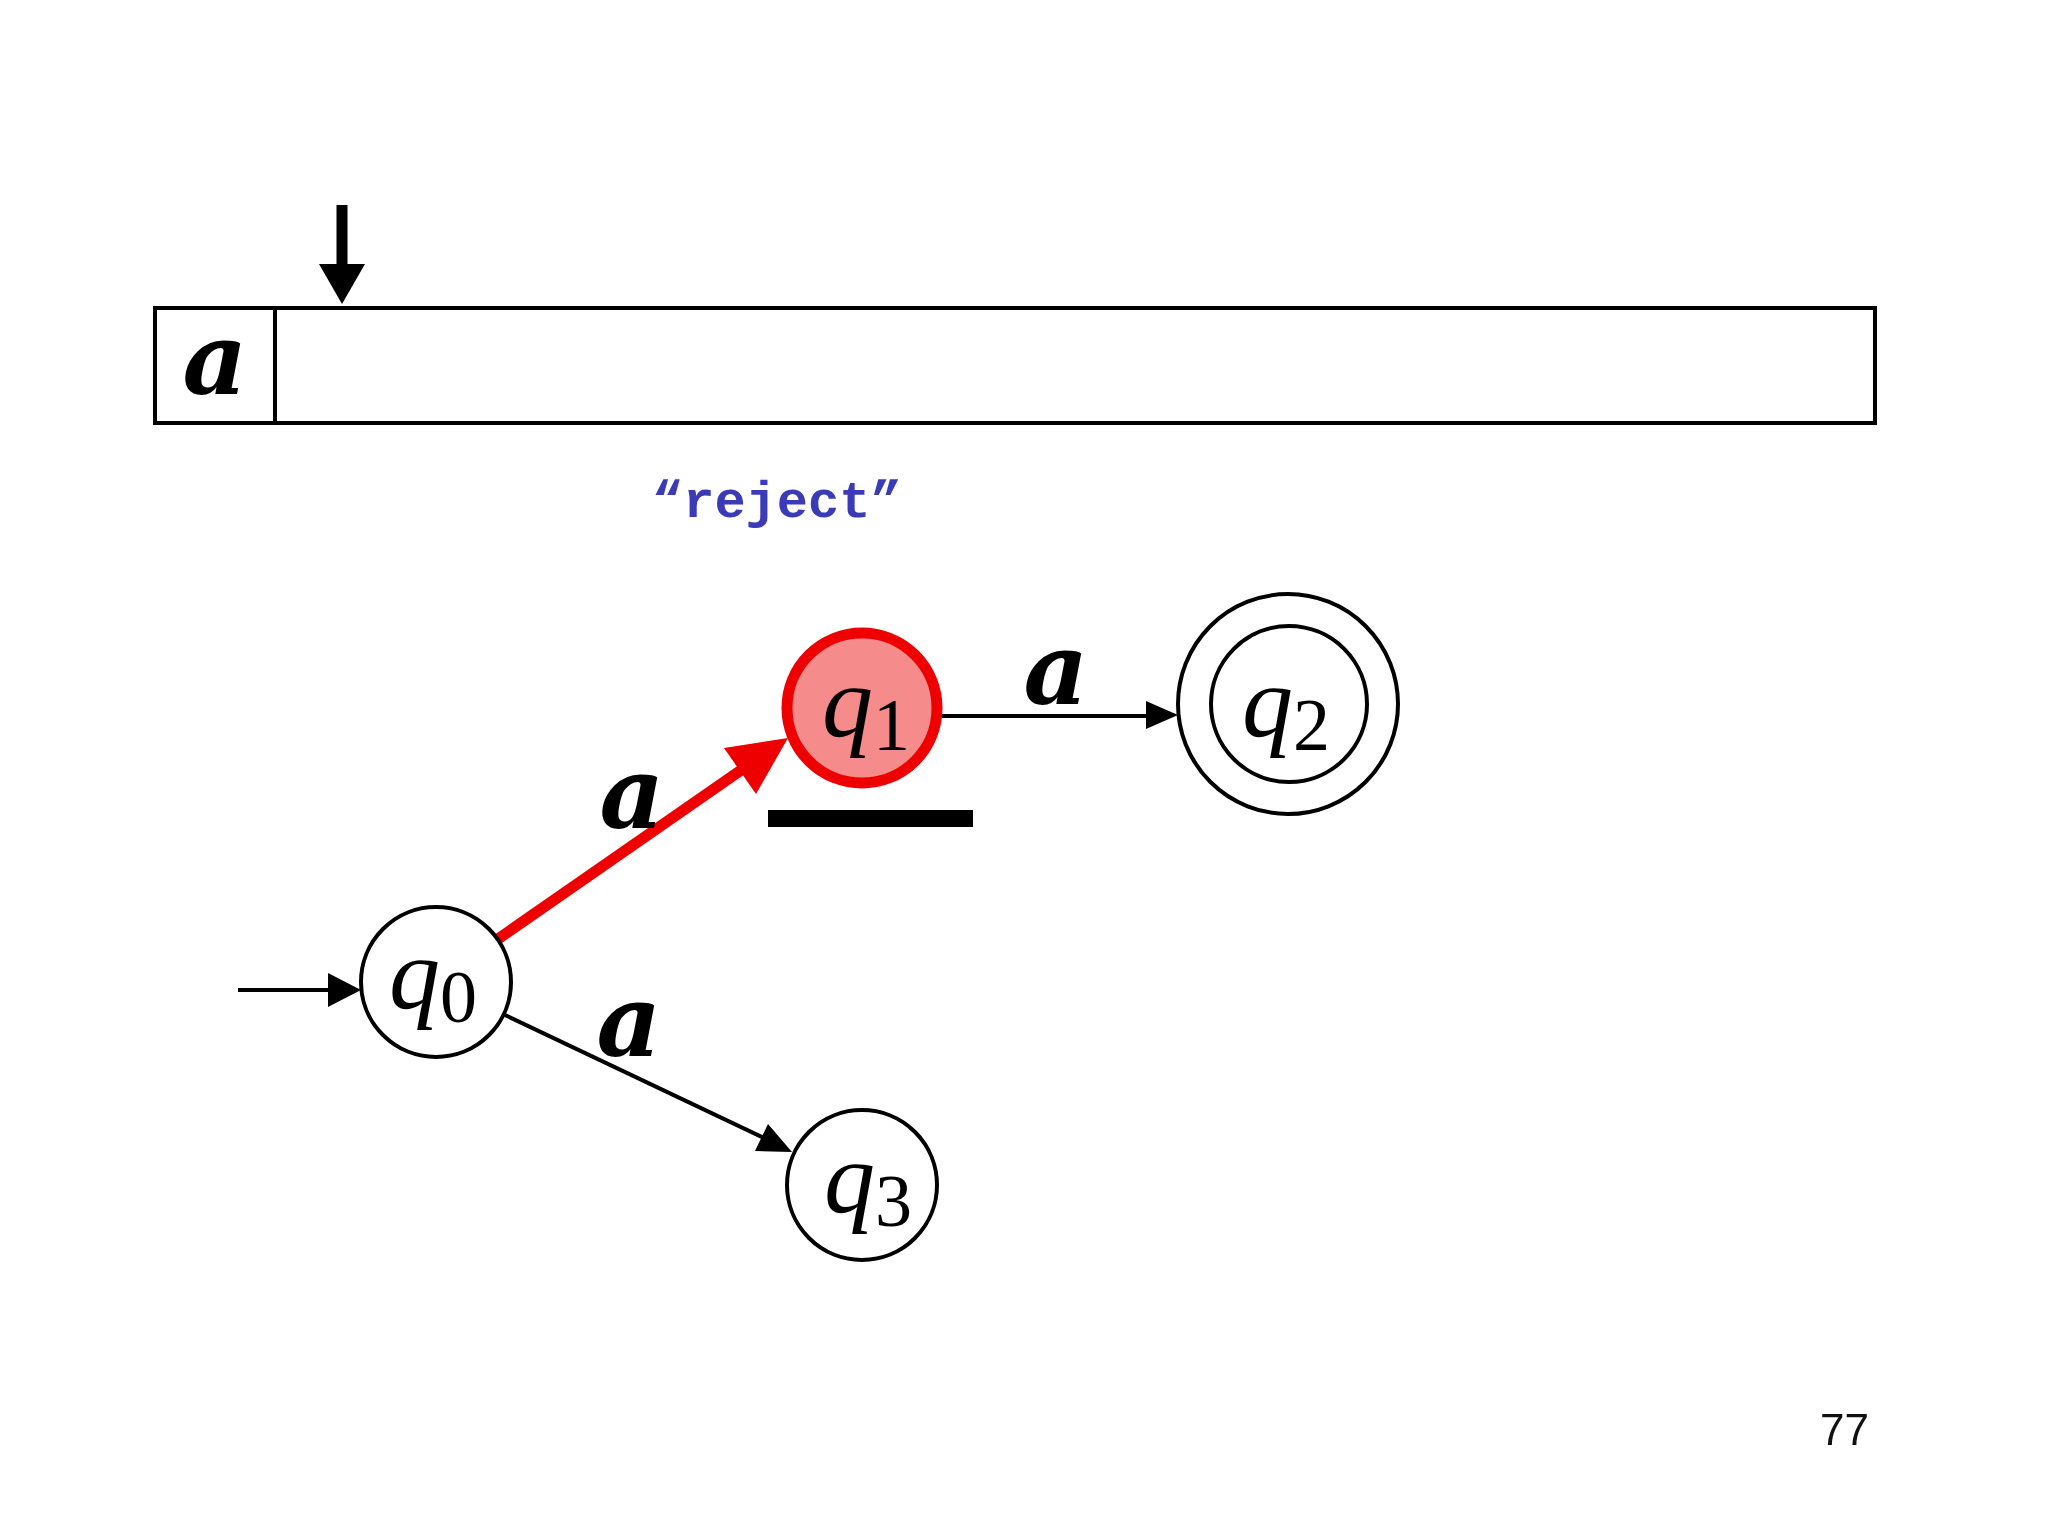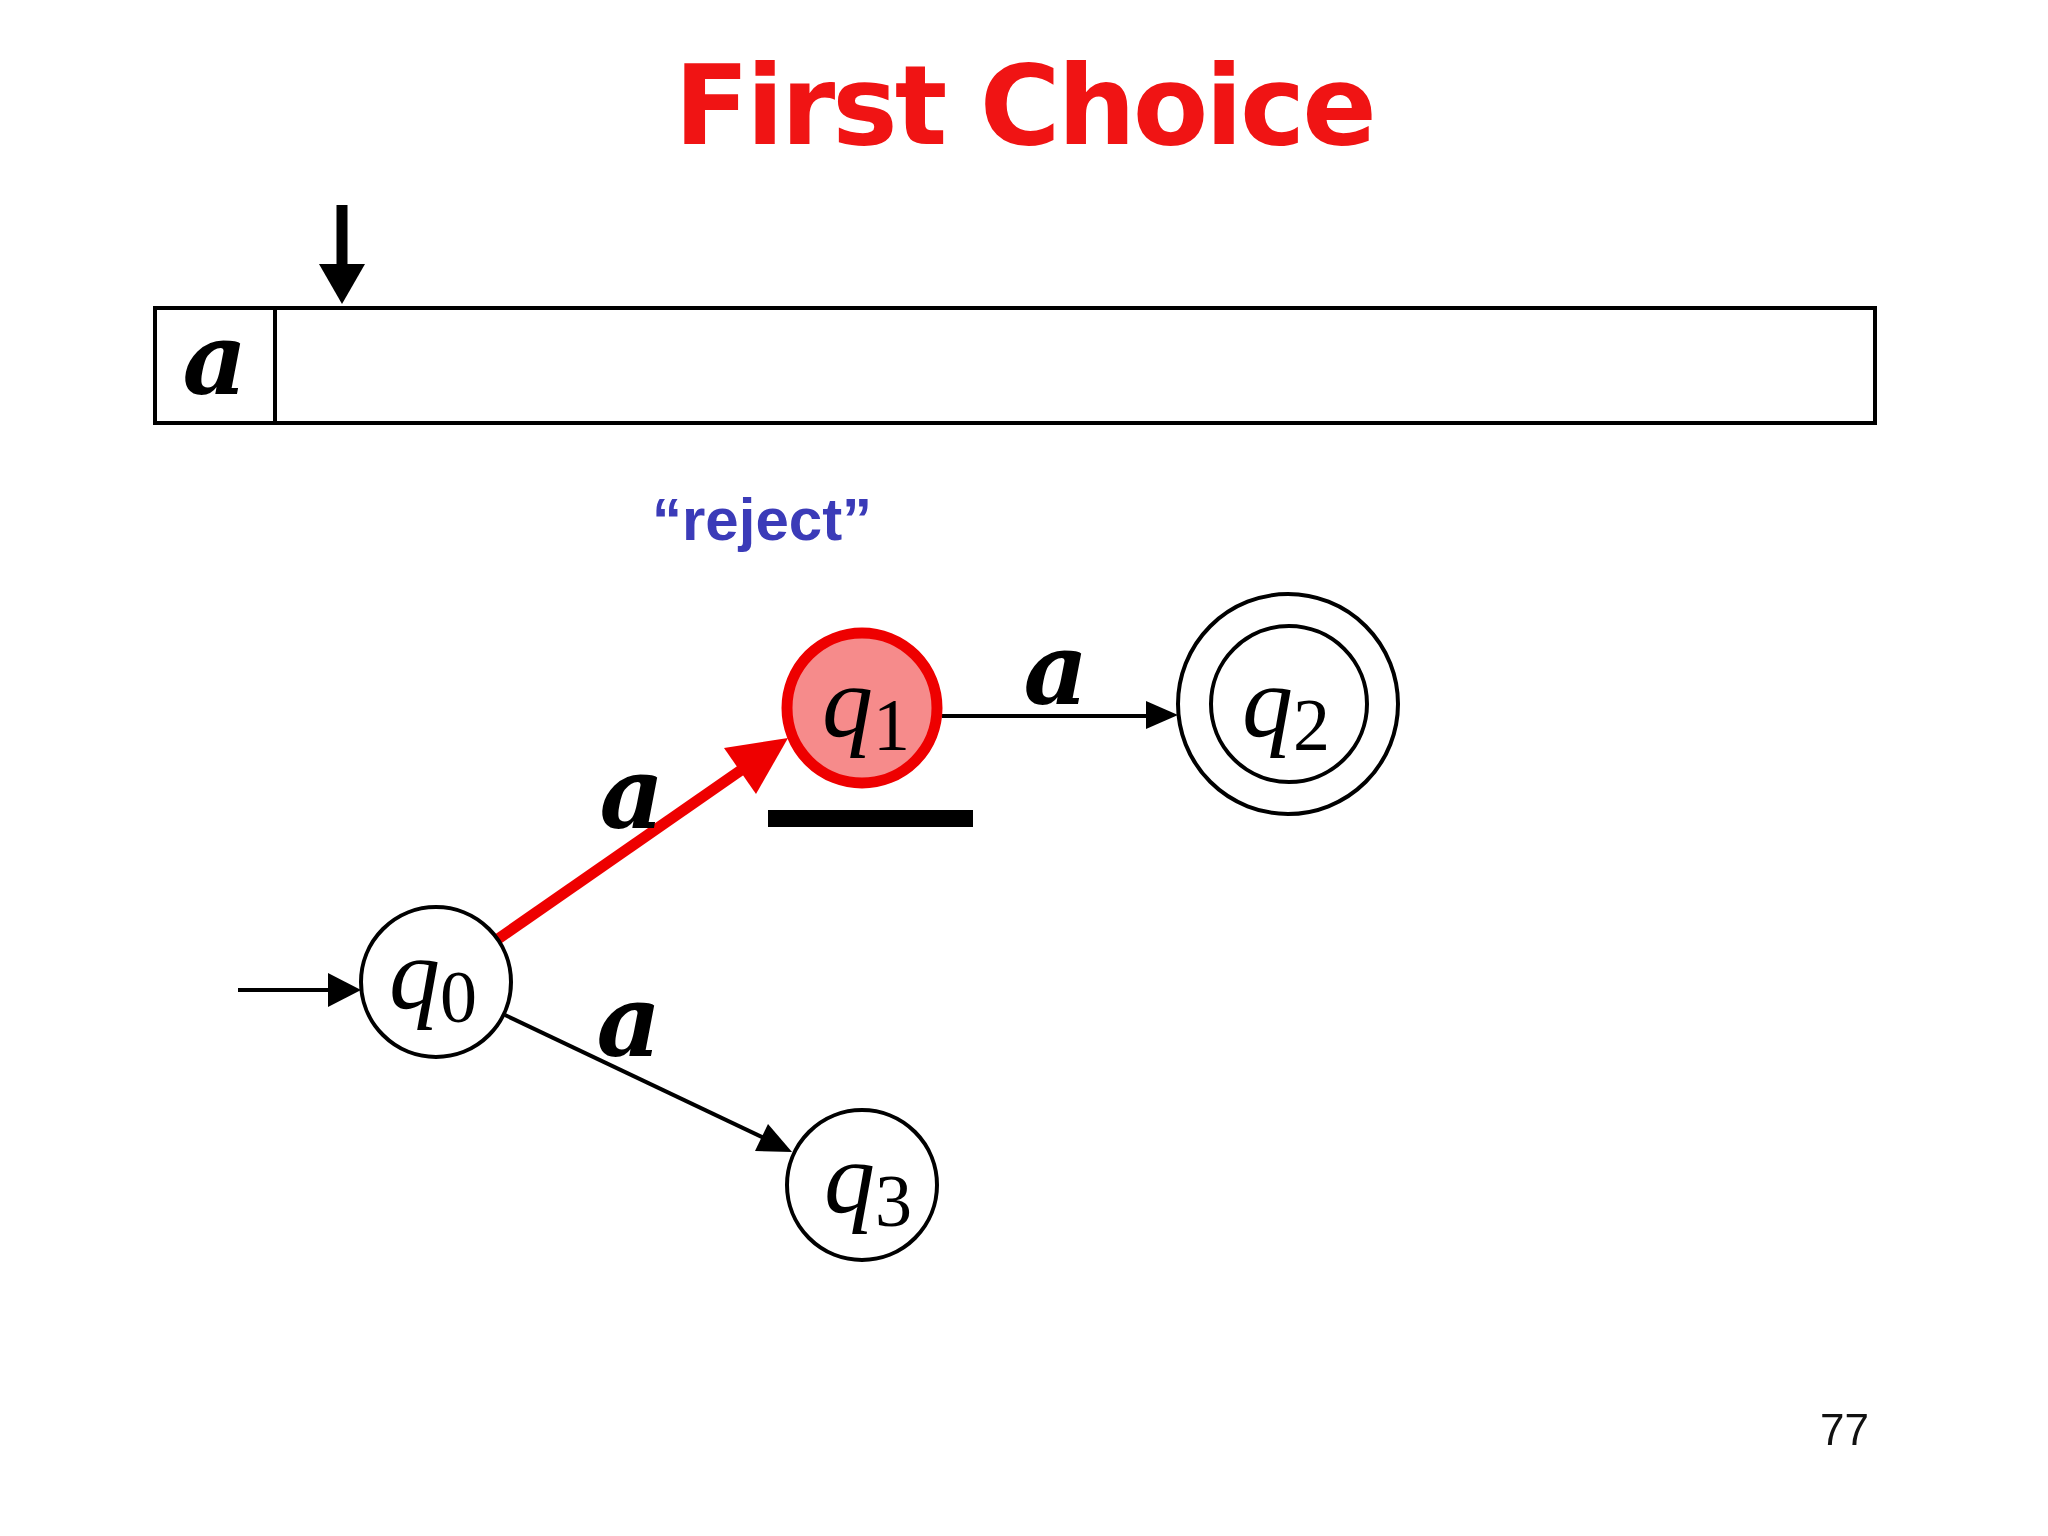--- a/index.html
+++ b/index.html
@@ -56,26 +56,25 @@
     font-weight: 700;
     font-size: 100px;
     color: #000000;
     line-height: 1;
     padding-bottom: 14px;
   }
   .reject-label {
     position: absolute;
     left: 652px;
     top: 474px;
-    font-family: Liberation Sans, sans-serif;
+    font-family: Liberation Mono, monospace;
     font-weight: 700;
-    font-size: 60px;
+    font-size: 52px;
     color: #3B3BB8;
     white-space: nowrap;
-    margin-top: 11px;
   }
   .page-number {
     position: absolute;
     left: 1820px;
     top: 1405px;
     font-family: Liberation Sans, sans-serif;
     font-size: 44px;
     color: #111111;
   }
   .diagram-svg {
@@ -101,21 +100,20 @@
     font-weight: 700;
     font-size: 100px;
     fill: #000000;
   }
 </style>
 </head>
 <body>
 
 <div class="slide">
 
-  <div class="slide-title">First Choice</div>
 
   <div class="tape">
     <div class="tape-cell-first">
       <span class="tape-symbol">a</span>
     </div>
   </div>
 
   <div class="reject-label">“reject”</div>
 
   <div class="page-number">77</div>

